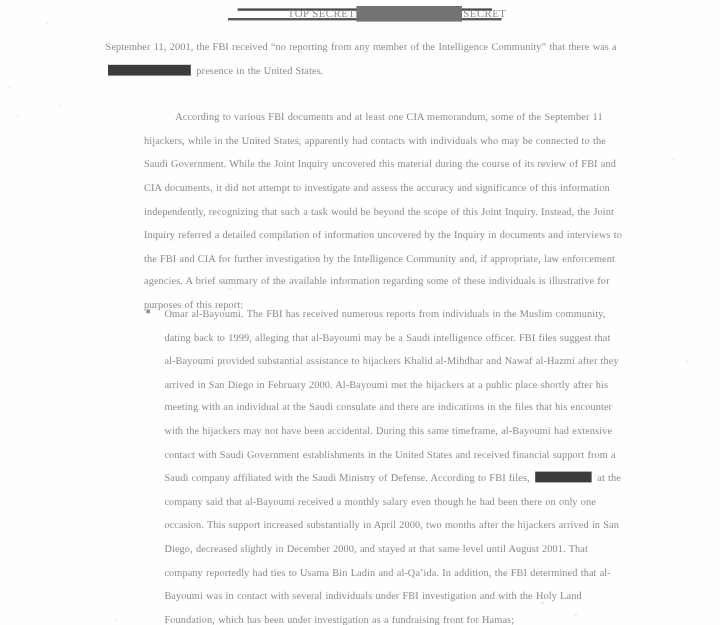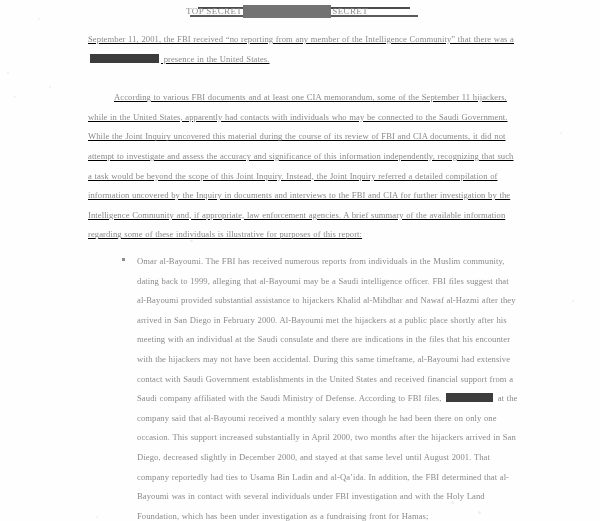--- a/index.html
+++ b/index.html
@@ -56,21 +56,21 @@
     background: #5a5a5a;
   }
   .class-row {
     position: absolute;
     left: 186px;
     top: 11px;
     width: 236px;
     height: 13px;
     display: flex;
     align-items: center;
-    justify-content: flex-start;
+    justify-content: flex-end;
   }
   .class-text {
     font-family: "Liberation Serif", "DejaVu Serif", serif;
     font-size: 9px;
     letter-spacing: 0.4px;
     color: #8d8d8d;
     white-space: nowrap;
     line-height: 11px;
   }
   .class-redaction {
@@ -81,37 +81,37 @@
     margin: 0 1px;
     vertical-align: middle;
   }
 
   
   .body-col {
     position: absolute;
     left: 88px;
     top: 30px;
     width: 432px;
-    text-decoration: underline;
   }
 
   p.para {
     margin: 0 0 0 0;
     font-size: 8.6px;
     line-height: 19.6px;
     color: #8a8a8a;
     text-align: left;
     letter-spacing: 0.08px;
     word-spacing: 0.4px;
   }
   p.para.first {
     text-indent: 0;
   }
   p.para.indent {
     text-indent: 26px;
+    margin-left: 32px;
   }
   .gap-md { height: 19px; }
 
   
   .redact-inline {
     display: inline-block;
     height: 9px;
     background: #3c3c3c;
     vertical-align: baseline;
     position: relative;

